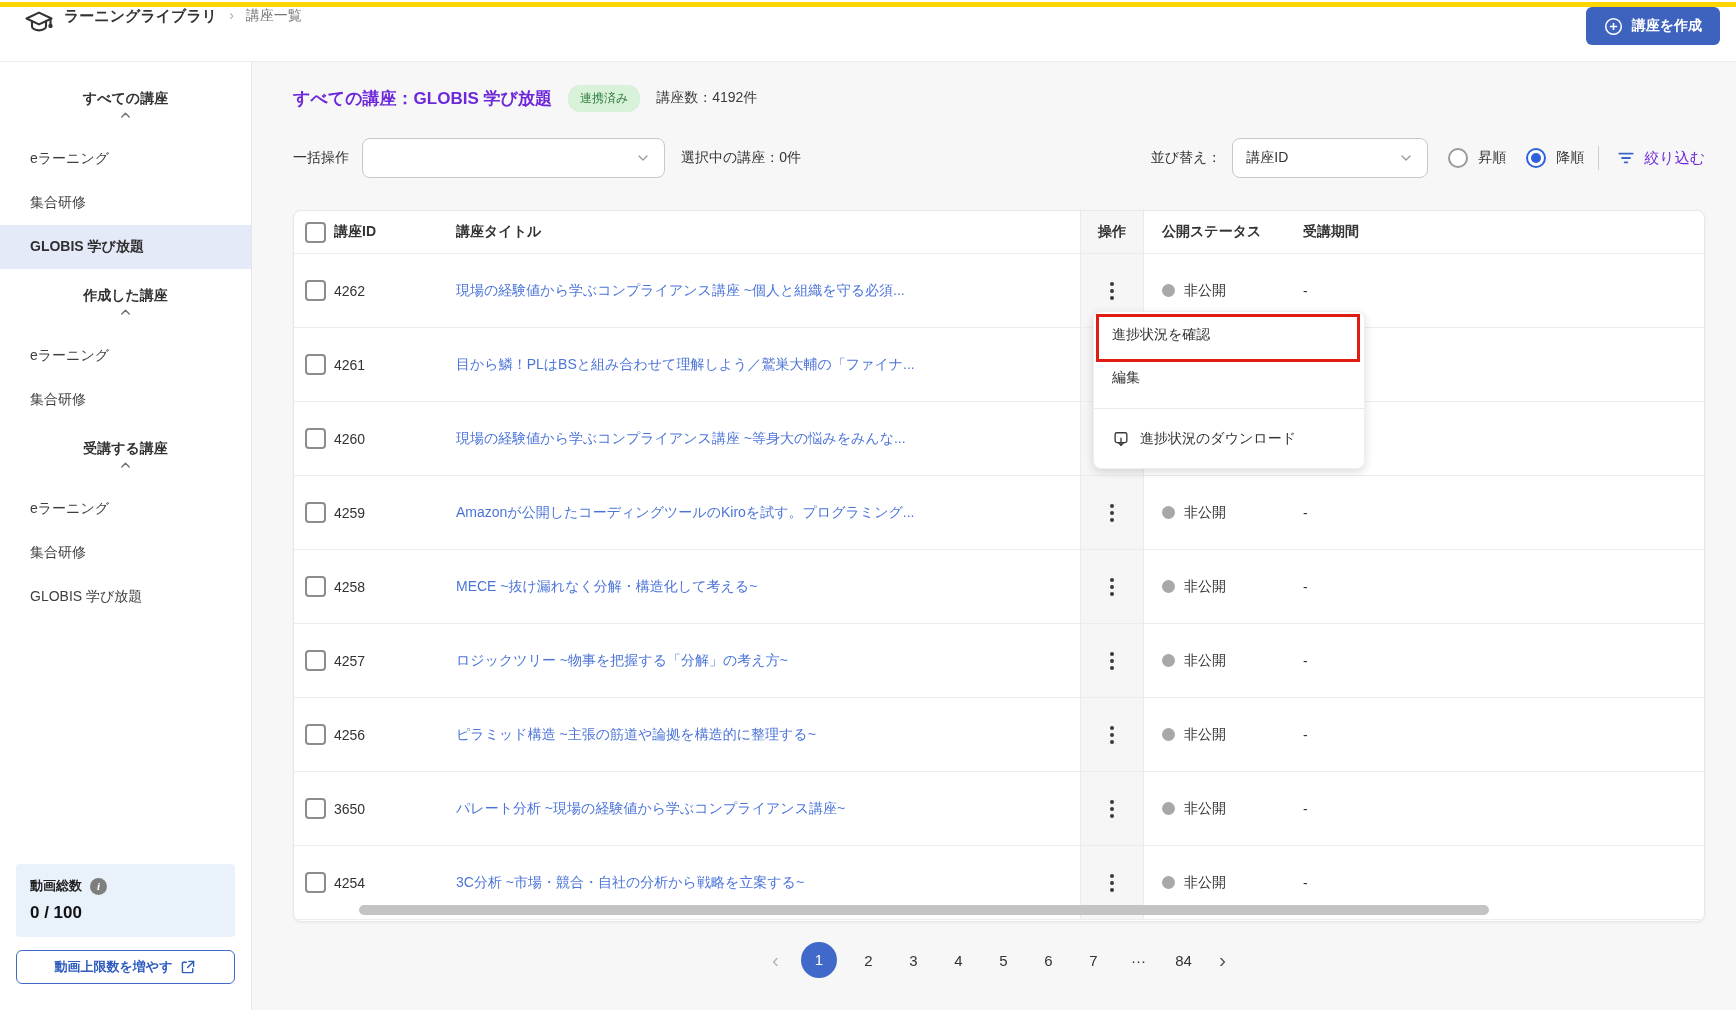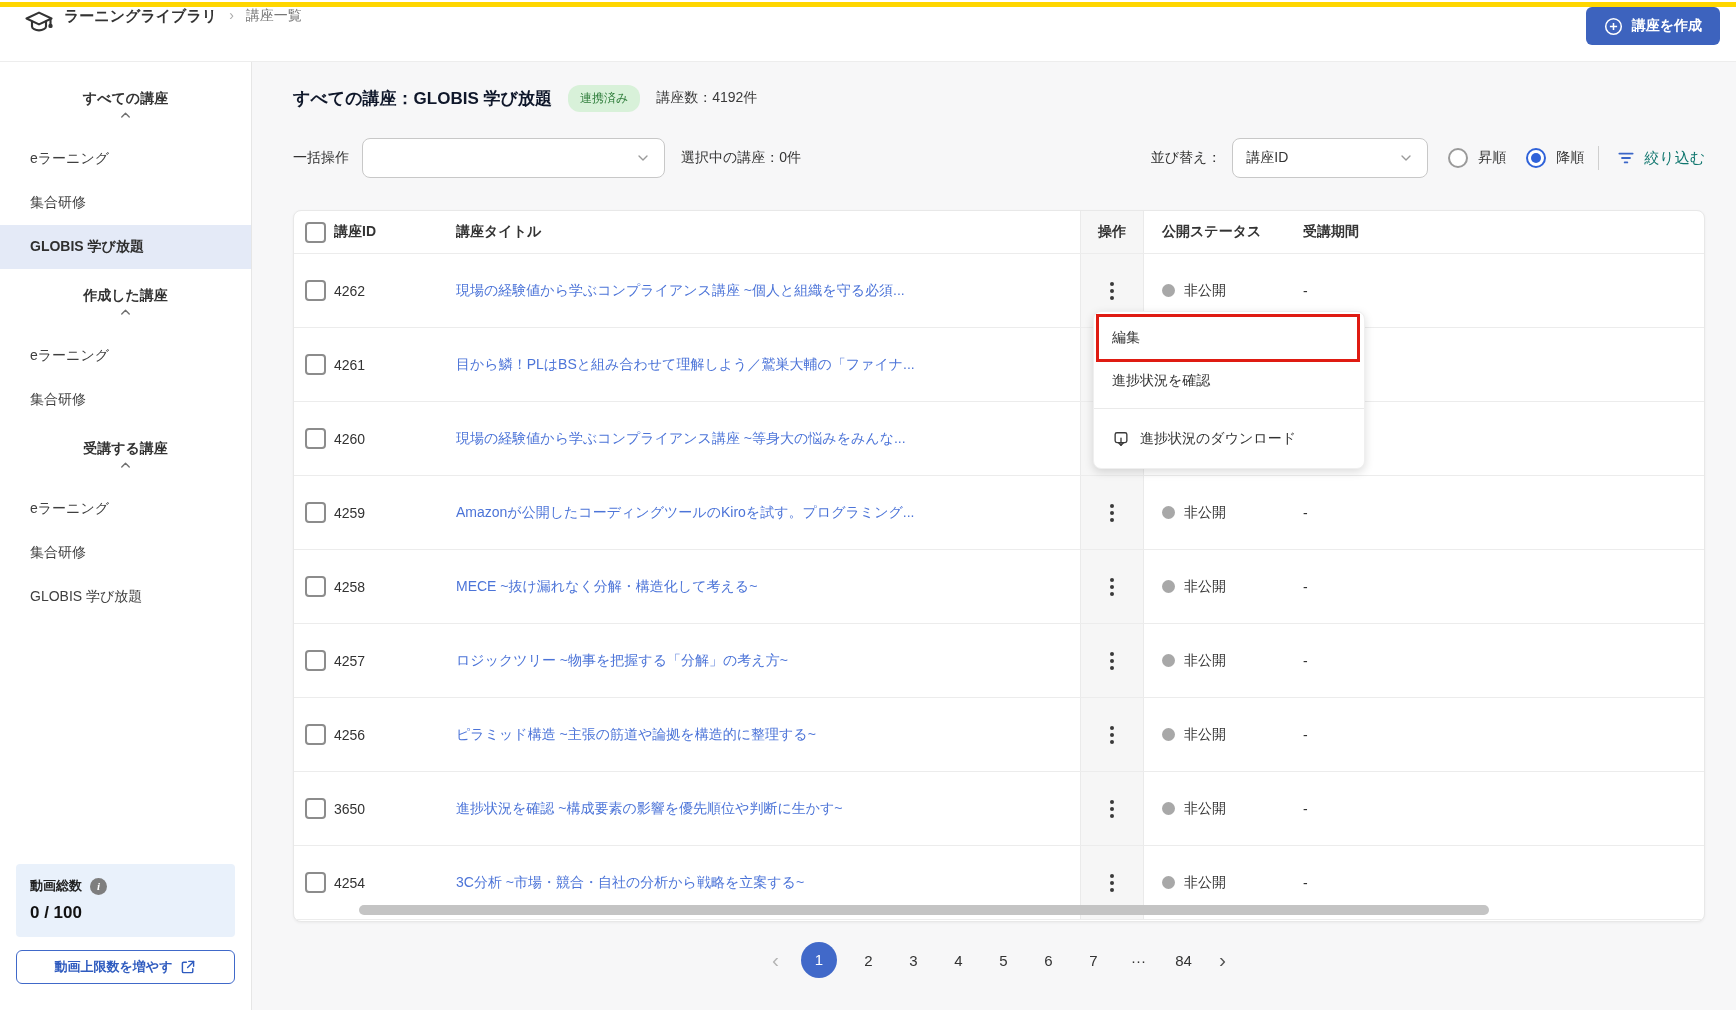--- a/index.html
+++ b/index.html
@@ -59,21 +59,21 @@
     margin:13px 16px 0; height:34px; background:#fff; border:1px solid #4069C9;
     border-radius:6px; color:#2F5BBF; font-size:13px; font-weight:bold;
     display:flex; align-items:center; justify-content:center; gap:8px; cursor:pointer;
     font-family:inherit;
   }
   .side-bottom-pad { height:26px; }
 
   
   main { flex:1; background:#F7F7F8; padding:18px 31px 0 41px; }
   .title-row { display:flex; align-items:center; gap:16px; height:36px; }
-  .page-title { font-size:17px; font-weight:bold; color:#0f172a; }
+  .page-title { font-size:17px; font-weight:bold; color:#6d28d9; }
   .sync-badge {
     background:#D8F1D9; color:#2F7D3B; font-size:12px; border-radius:12px;
     padding:5px 12px; font-weight:normal;
   }
   .course-count { font-size:14px; color:#3A3A3A; }
 
   .toolbar { margin-top:22px; display:flex; align-items:center; }
   .toolbar-label { font-size:14px; color:#333; margin-right:13px; }
   .select {
     height:40px; background:#fff; border:1px solid #C8C8C8; border-radius:8px;
@@ -87,21 +87,21 @@
   .sort-label { font-size:14px; color:#333; margin-right:11px; }
   .radio-group { display:flex; align-items:center; gap:10px; margin-left:20px; font-size:14px; color:#333; }
   .radio { width:20px; height:20px; border-radius:50%; border:2px solid #9A9A9A; background:#fff; }
   .radio.checked { border-color:#2F62D9; position:relative; }
   .radio.checked::after {
     content:""; position:absolute; left:3px; top:3px; width:10px; height:10px;
     border-radius:50%; background:#2F62D9;
   }
   .v-divider { width:1px; height:24px; background:#CFCFCF; margin:0 18px 0 14px; }
   .filter-btn {
-    display:flex; align-items:center; gap:9px; color:#0f766e; font-size:15px;
+    display:flex; align-items:center; gap:9px; color:#6d28d9; font-size:15px;
     background:none; border:none; cursor:pointer; font-family:inherit;
   }
 
   
   .card {
     margin-top:32px; width:1412px; height:712px; background:#fff;
     border:1px solid #E8E8E8; border-radius:8px; position:relative; overflow:hidden;
     box-shadow:0 1px 3px rgba(0,0,0,0.05);
   }
   .trow, .thead {
@@ -453,21 +453,21 @@
     </div>
     <div class="cell c-period">-</div>
   </div>
 
   <div class="trow">
     <div class="cell c-check">
                 <span class="checkbox"></span>
               </div>
     <div class="cell c-id">3650</div>
     <div class="cell c-title">
-                <a class="course-link">進捗状況を確認 ~構成要素の影響を優先順位や判断に生かす~</a>
+                <a class="course-link">パレート分析 ~現場の経験値から学ぶコンプライアンス講座~</a>
               </div>
     <div class="cell c-ops">
       <span class="kebab">
                   <i></i>
                   <i></i>
                   <i></i>
                 </span>
     </div>
     <div class="cell c-status">
       <span class="dot"></span>
@@ -511,25 +511,25 @@
           <span class="page-num">6</span>
           <span class="page-num">7</span>
           <span class="page-num">···</span>
           <span class="page-num">84</span>
           <span class="page-arrow">›</span>
         </div>
     </main>
   </div>
 
   <div class="context-menu" id="menu-root">
+      <div class="menu-item h38">
+        <span>進捗状況を確認</span>
+      </div>
       <div class="menu-item h44">
         <span>編集</span>
-      </div>
-      <div class="menu-item h38">
-        <span>進捗状況を確認</span>
       </div>
       <div class="menu-divider"></div>
       <div class="menu-item h44">
   <svg width="18" height="18" viewBox="0 0 20 20" fill="none" stroke="#3A3A3A" stroke-width="1.5" stroke-linecap="round" stroke-linejoin="round">
     <rect x="3.5" y="3" width="13" height="11" rx="2"></rect>
     <path d="M10 9 V17"></path>
           <path d="M7.2 14.2 L10 17 L12.8 14.2"></path>
   </svg>
 <span>進捗状況のダウンロード</span>
       </div>

